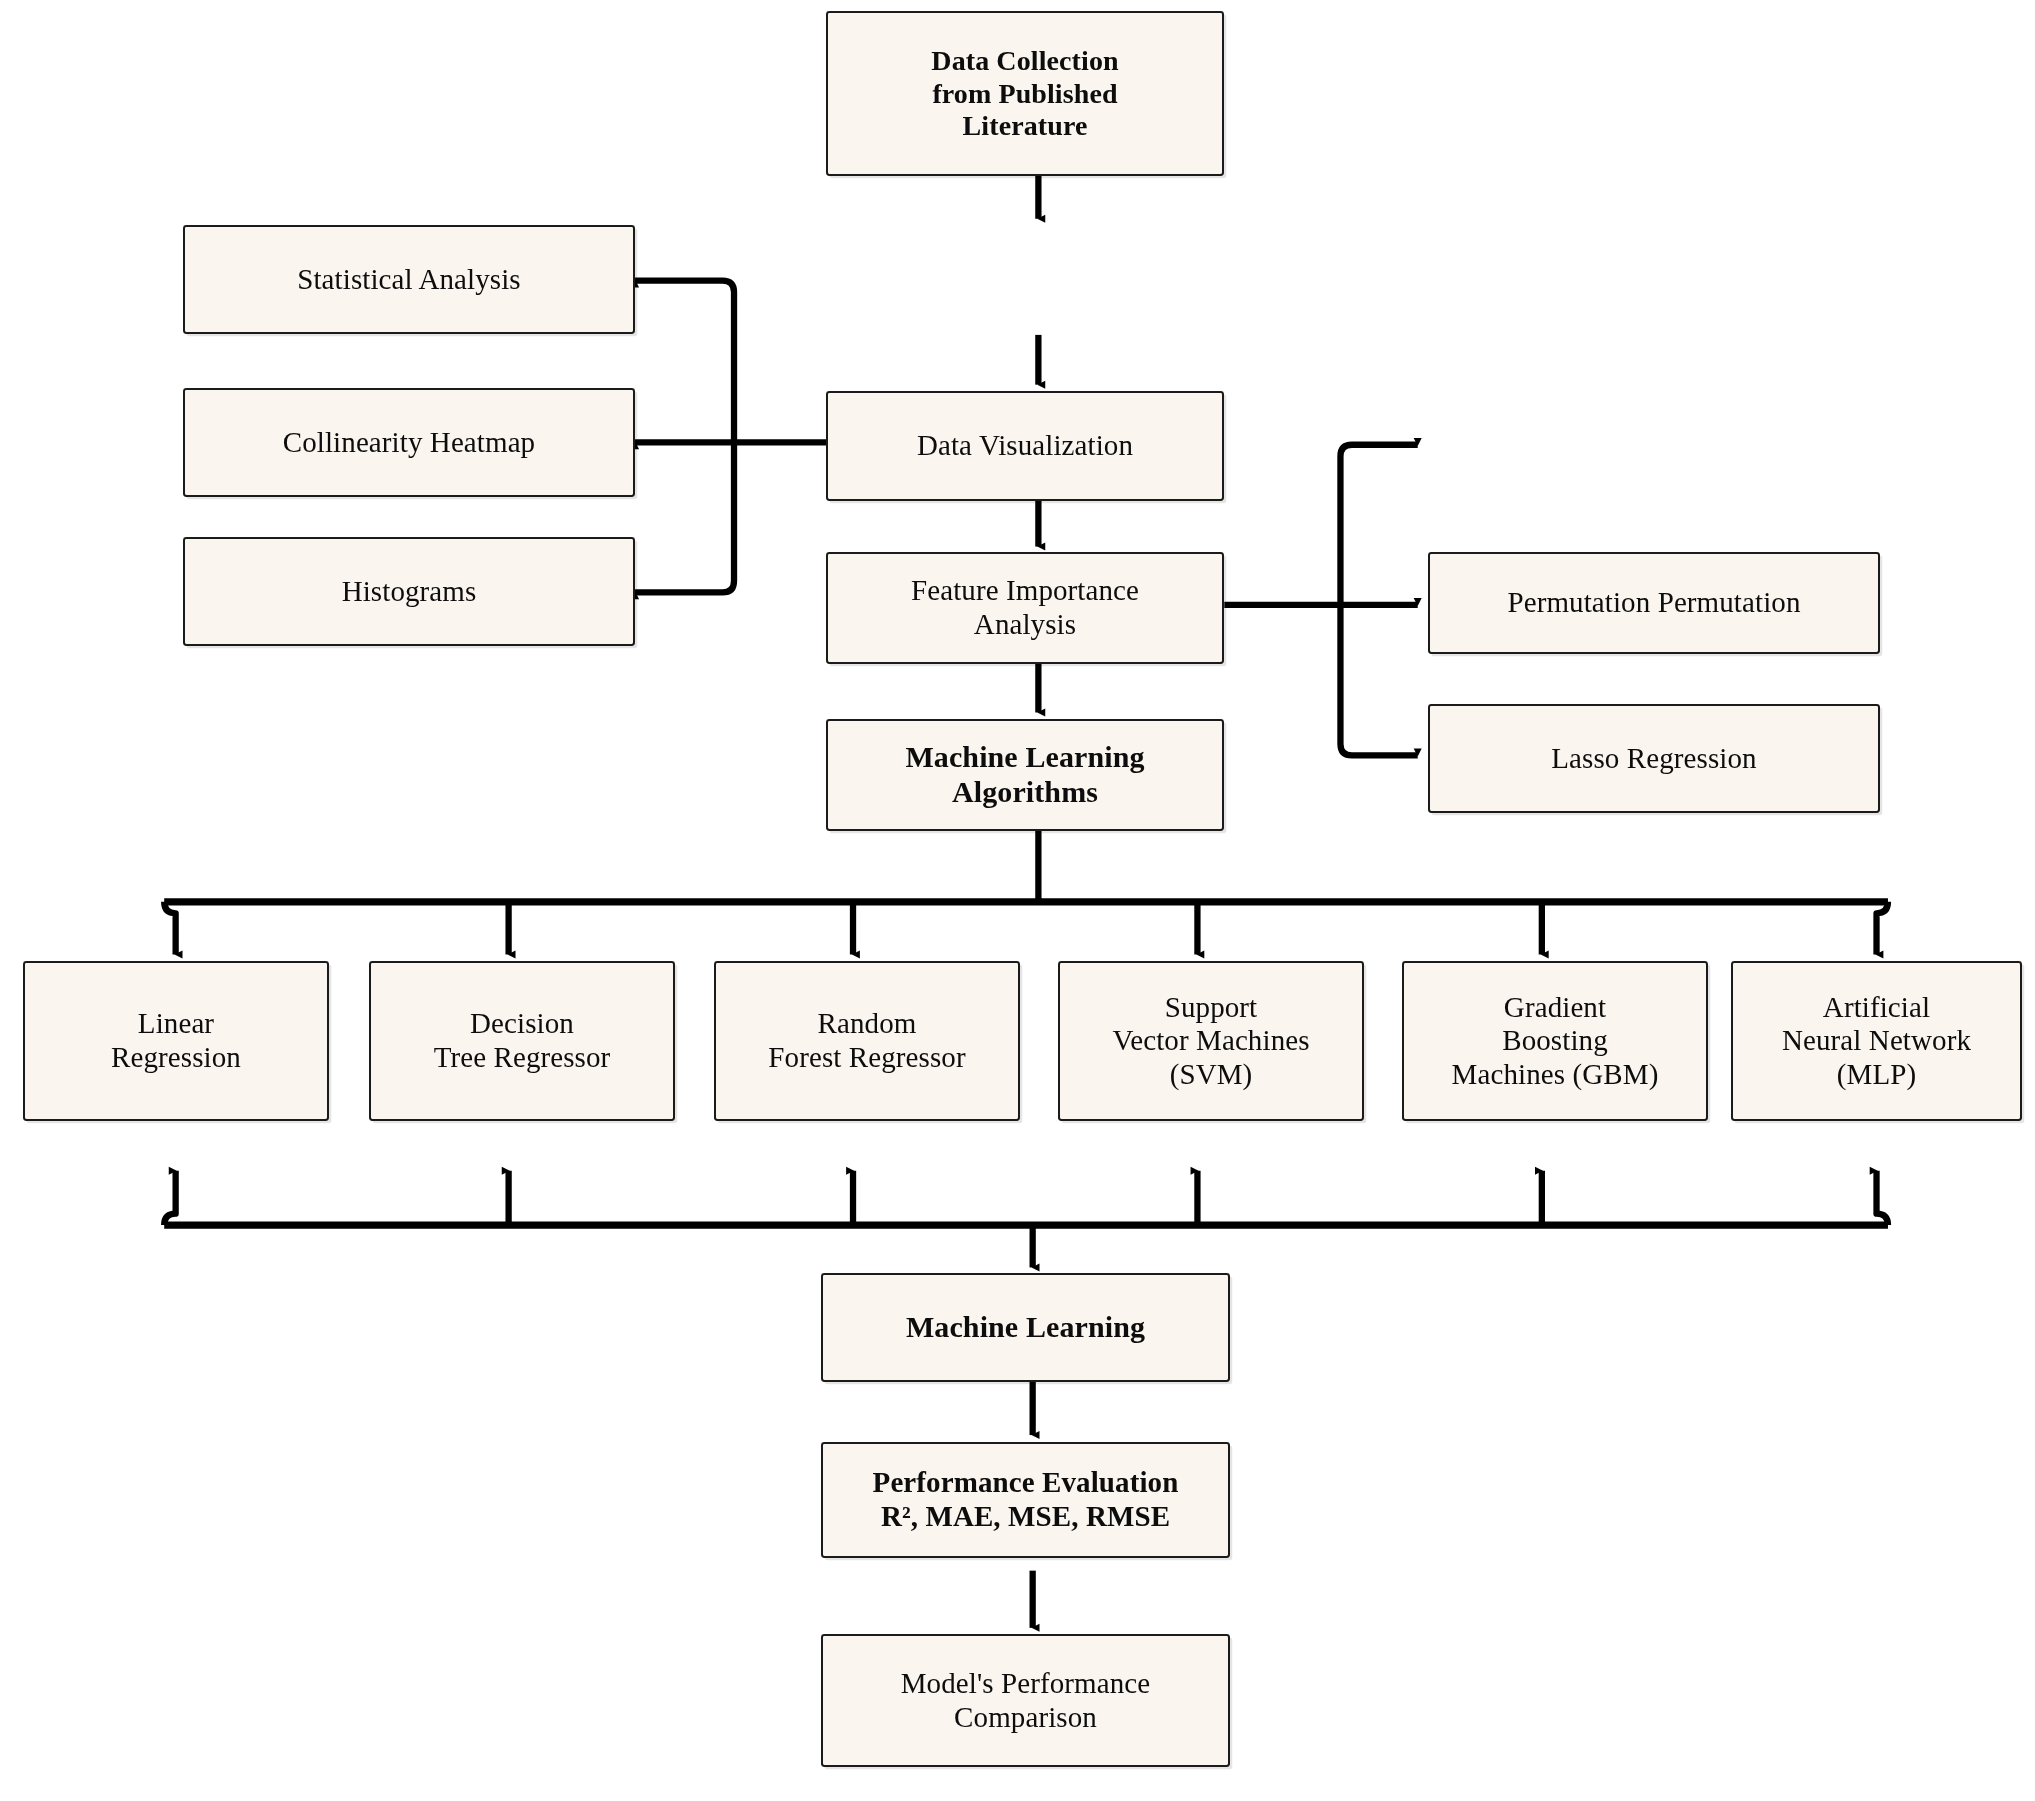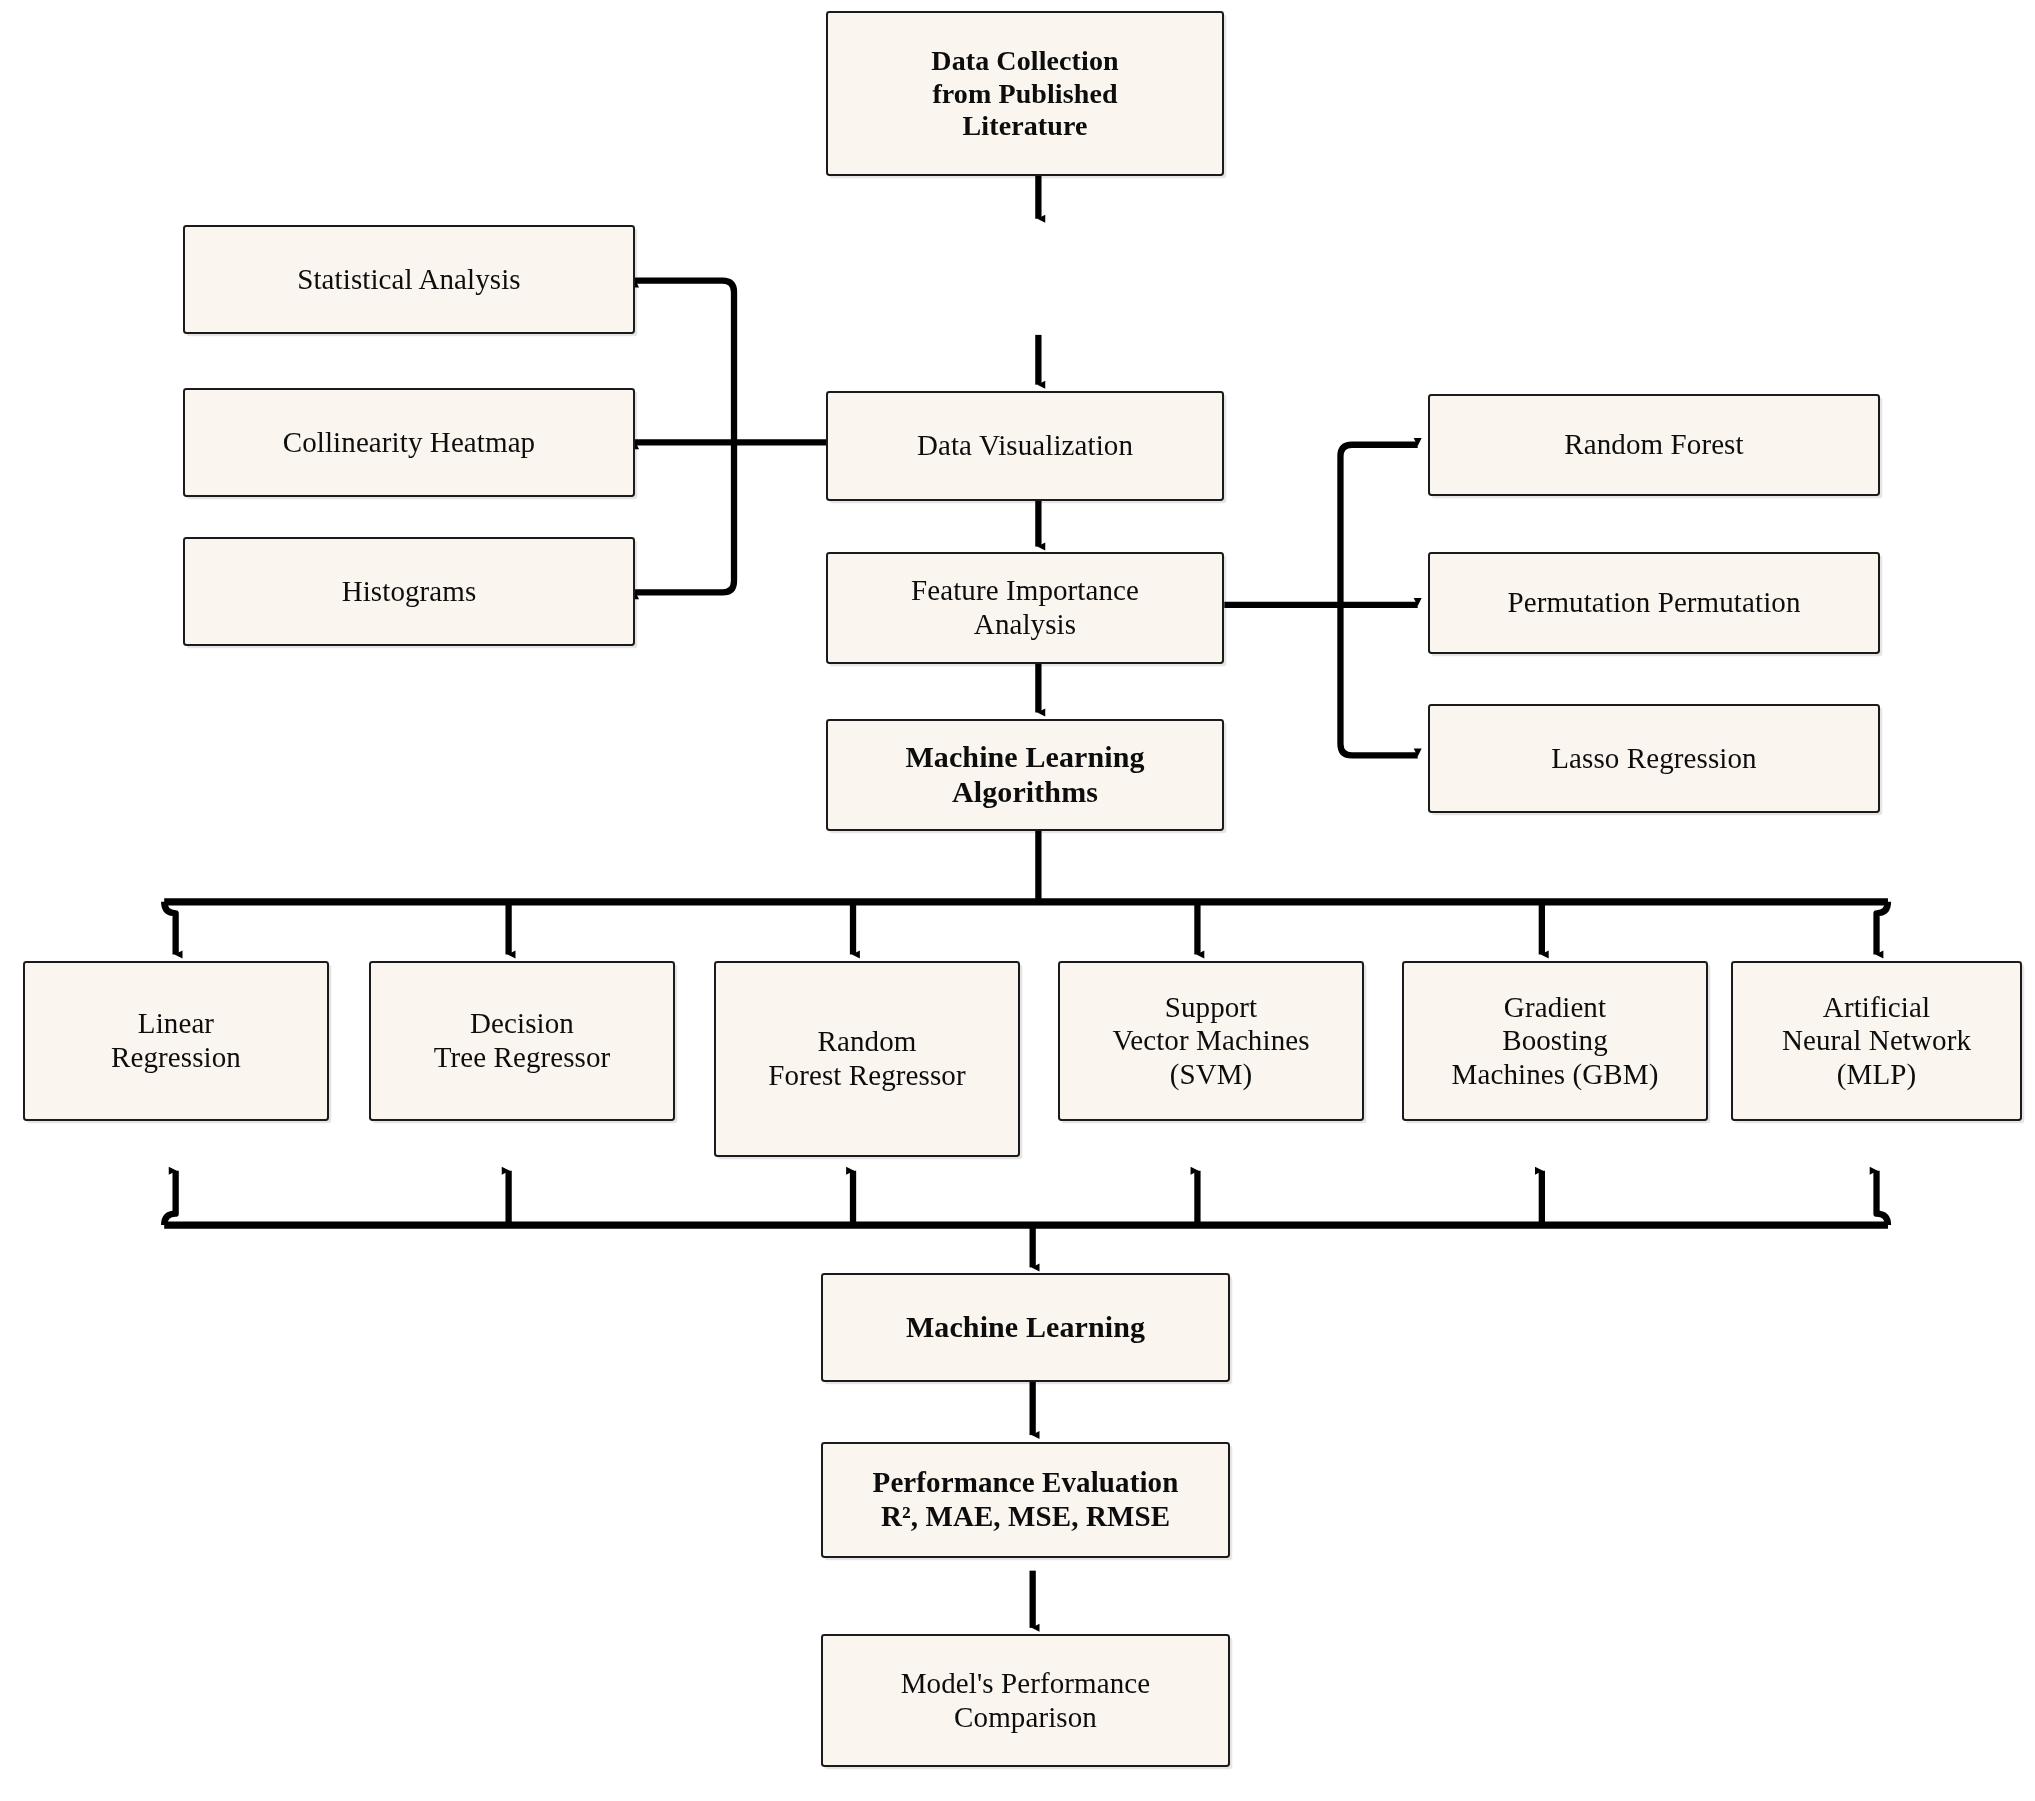--- a/index.html
+++ b/index.html
@@ -144,43 +144,40 @@
   </div>
 
   <div class="node n-med" style="left:183px; top:388px; width:452px; height:109px;">
     <span class="label">Collinearity Heatmap</span>
   </div>
 
   <div class="node n-med" style="left:183px; top:537px; width:452px; height:109px;">
     <span class="label">Histograms</span>
   </div>
 
-  <div class="node n-med" style="left:1428px; top:394px; width:452px; height:102px;">
-    <span class="label">Random Forest</span>
-  </div>
 
   <div class="node n-med" style="left:1428px; top:552px; width:452px; height:102px;">
     <span class="label">Permutation Permutation</span>
   </div>
 
   <div class="node n-med" style="left:1428px; top:704px; width:452px; height:109px;">
     <span class="label">Lasso Regression</span>
   </div>
 
   <div class="node n-med" style="left:23px; top:961px; width:306px; height:160px;">
     <span class="label">Linear
 Regression</span>
   </div>
 
   <div class="node n-med" style="left:369px; top:961px; width:306px; height:160px;">
     <span class="label">Decision
 Tree Regressor</span>
   </div>
 
-  <div class="node n-med" style="left:714px; top:961px; width:306px; height:196px;">
+  <div class="node n-med" style="left:714px; top:961px; width:306px; height:160px;">
     <span class="label">Random
 Forest Regressor</span>
   </div>
 
   <div class="node n-med" style="left:1058px; top:961px; width:306px; height:160px;">
     <span class="label">Support
 Vector Machines
 (SVM)</span>
   </div>
 

